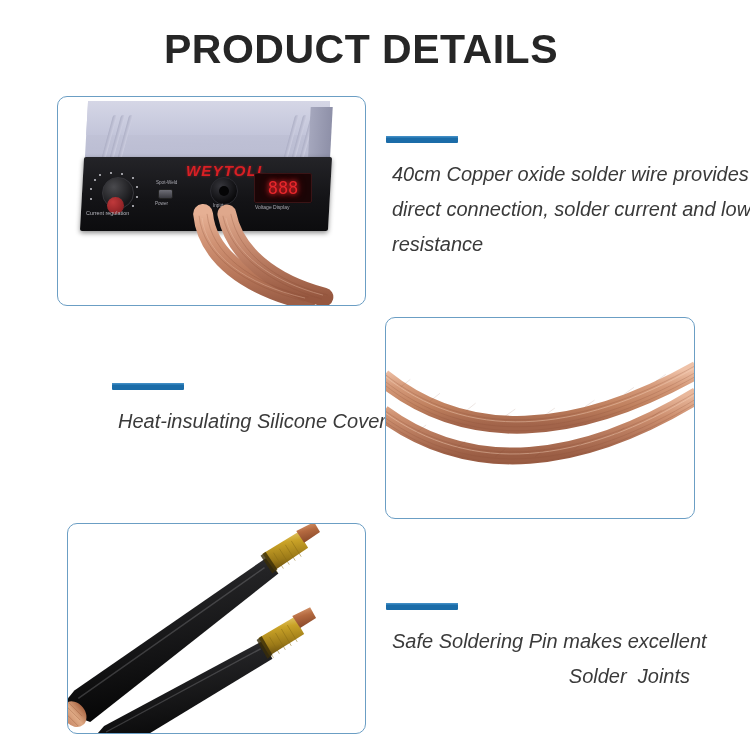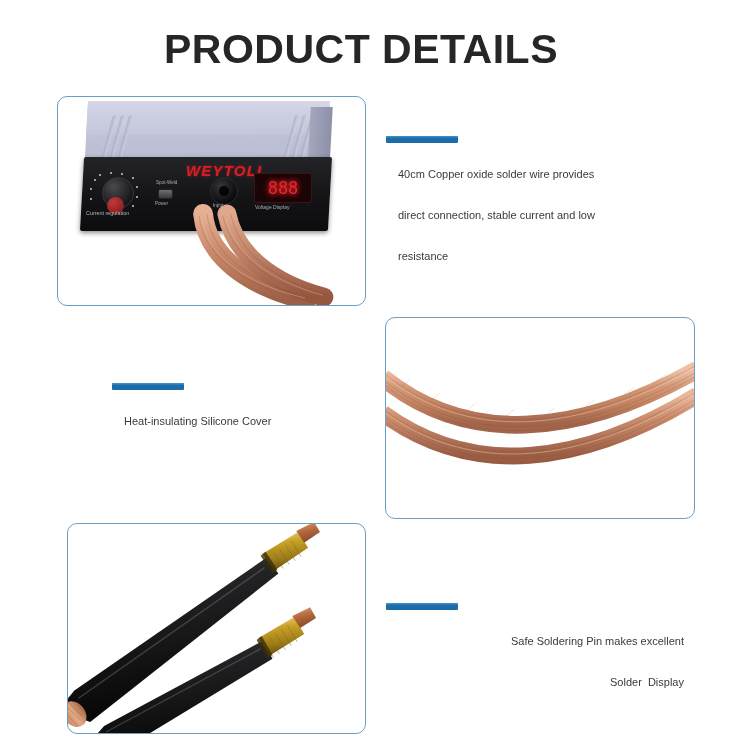--- a/index.html
+++ b/index.html
@@ -37,22 +37,23 @@
   
   .accent-bar{
     width:72px;height:7px;background:#1b6ca8;
     border-radius:1px;
     box-shadow:inset 0 1.5px 0 #3f8cc4;
   }
   .caption{
     position:absolute;
   }
   .caption p{
-    margin:12px;
-    font-size:11px;
+    margin:6px;
+    font-style:italic;
+    font-size:20px;
     line-height:29px;
     color:#3a3a3a;
     font-family:"Liberation Sans","DejaVu Sans",sans-serif;
     white-space:pre;
   }
   .caption .textwrap{margin-top:17px;}
   #cap-1{ left:386px; top:136px; width:320px; }
   #cap-2{ left:112px; top:383px; width:300px; }
   #cap-3{ left:386px; top:603px; width:310px;text-align:right; }
 
@@ -235,21 +236,21 @@
           <path d="M169 122 C 177 158, 214 186, 267 200"></path>
         </g>
       </svg>
     </div>
   </div>
 
   <div class="caption" id="cap-1">
     <div class="accent-bar"></div>
     <div class="textwrap">
       <p>40cm Copper oxide solder wire provides</p>
-      <p>direct connection, stable current and low</p>
+      <p>direct connection, solder current and low</p>
       <p>resistance</p>
     </div>
   </div>
 
   <div class="caption" id="cap-2">
     <div class="accent-bar"></div>
     <div class="textwrap">
       <p>Heat-insulating Silicone Cover</p>
     </div>
   </div>
@@ -371,17 +372,17 @@
         <path d="M10 176 L 198 44"></path>
         <path d="M38 210 L 194 126"></path>
       </g>
     </svg>
   </div>
 
   <div class="caption" id="cap-3">
     <div class="accent-bar"></div>
     <div class="textwrap">
       <p>Safe Soldering Pin makes excellent</p>
-      <p>Solder  Display</p>
+      <p>Solder  Joints</p>
     </div>
   </div>
 
 </div>
 
 </body></html>

